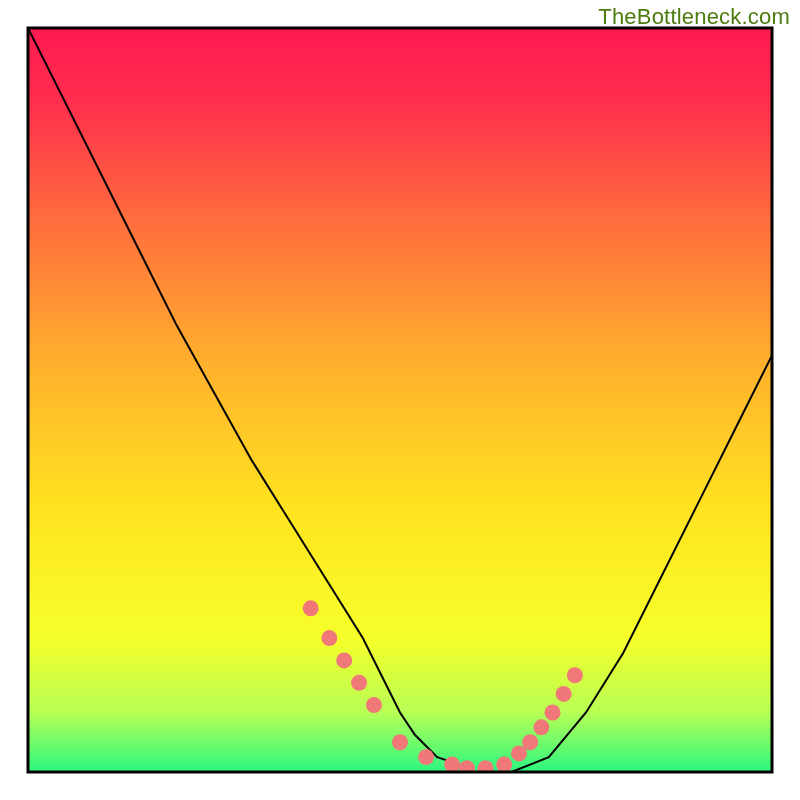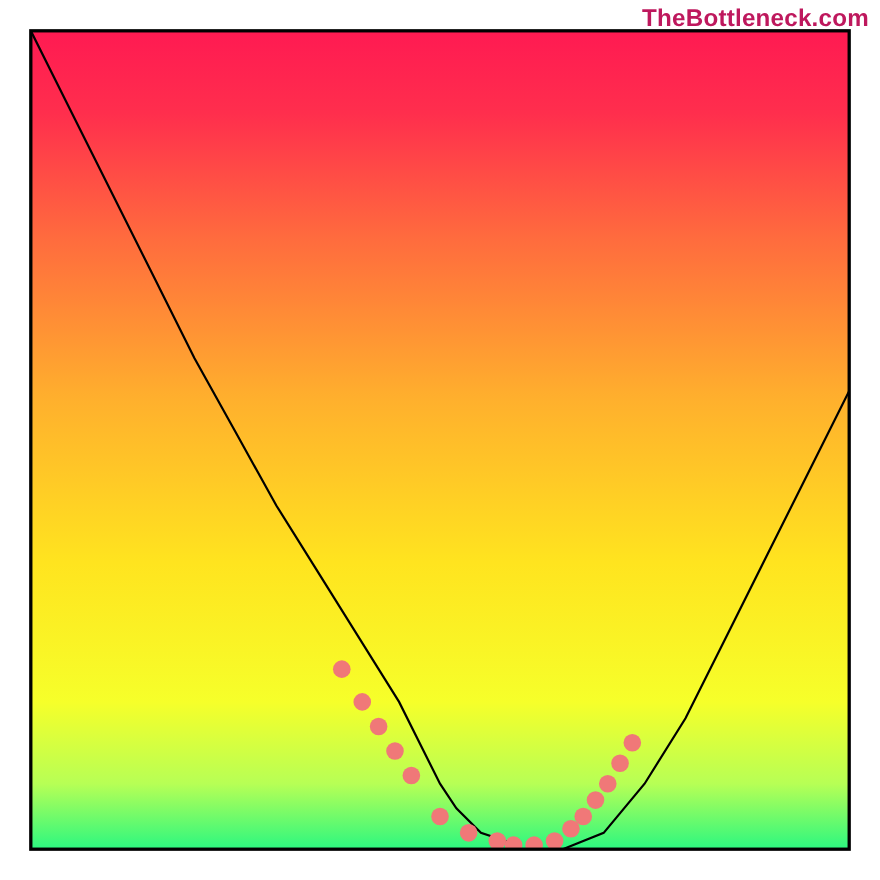--- a/index.html
+++ b/index.html
@@ -14,22 +14,22 @@
   .chart-wrap {
     position: relative;
     width: 800px;
     height: 800px;
   }
   .watermark {
     position: absolute;
     top: 4px;
     right: 10px;
     font-size: 22px;
-    font-weight: 700;
-    color: #be185d;
+    font-weight: 400;
+    color: #4d7c0f;
     letter-spacing: 0.2px;
     z-index: 10;
   }
   svg.chart-svg {
     position: absolute;
     left: 0;
     top: 0;
     width: 800px;
     height: 800px;
     display: block;

